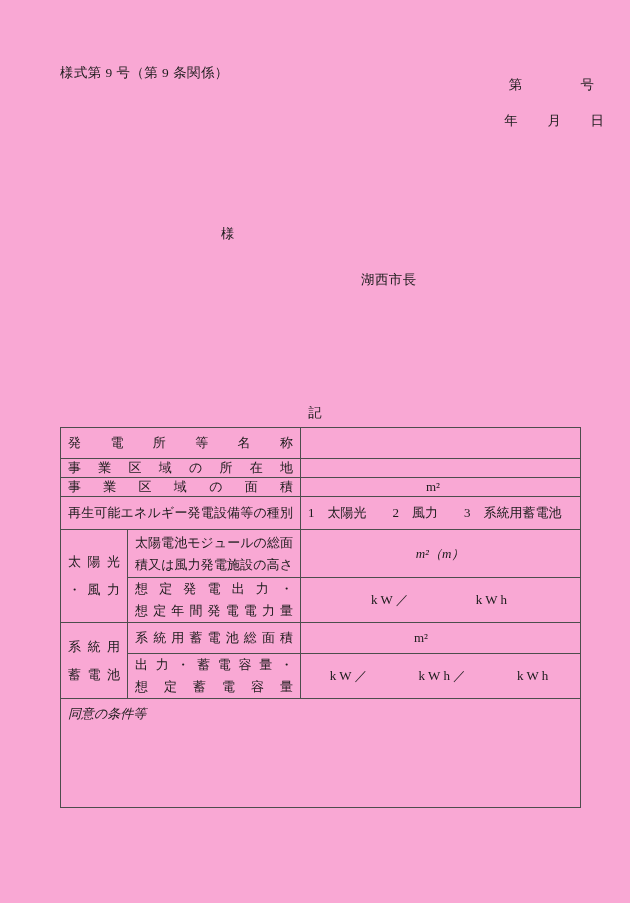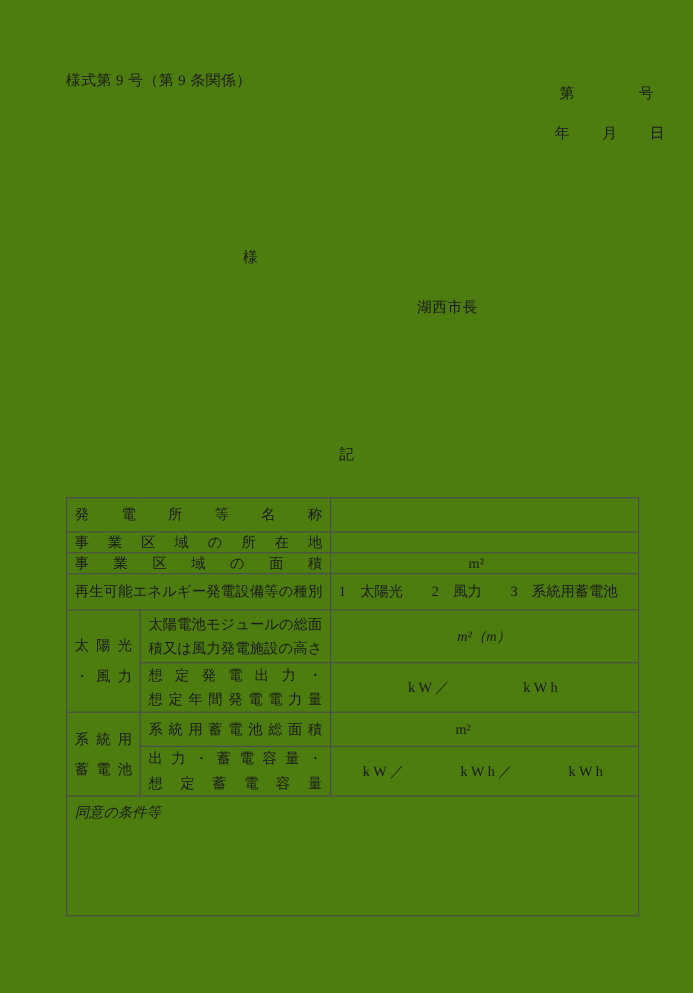--- a/index.html
+++ b/index.html
@@ -1,37 +1,37 @@
 <!DOCTYPE html>
 <html><head>
 <meta charset="utf-8">
 <style>
   html,body { margin:0; padding:0; background:#888; }
   .page {
     position:relative;
     width:630px; height:903px;
     margin:0 auto;
-    background:#4d7c0f;
+    background:#f9a8d4;
     color:#1b1b1b;
     font-family:"Liberation Serif","DejaVu Serif",serif;
     font-size:13.4px;
     overflow:hidden;
   }
   .abs { position:absolute; }
   .form-number { left:60px; top:64px; letter-spacing:0.5px; }
   .doc-number-line { right:35px; top:76px; text-align:right; letter-spacing:1px; }
   .date-line { right:25px; top:112px; text-align:right; letter-spacing:1px; }
   .doc-title { left:0; right:0; top:156px; text-align:center; letter-spacing:0.5px; }
   .addressee { left:221px; top:225px; }
-  .sender { left:379px; top:271px; letter-spacing:0.5px; }
+  .sender { left:361px; top:271px; letter-spacing:0.5px; }
   .body-par { left:60px; top:337px; width:521px; line-height:29px; text-align:justify; }
   .record-marker { left:0; right:0; top:404px; text-align:center; }
 
   .details { left:60px; top:427px; }
-  table { border-collapse:collapse; table-layout:fixed; width:520px;margin-top:25px; }
+  table { border-collapse:collapse; table-layout:fixed; width:520px; }
   td {
     border:1px solid #4d4d4d;
     font-size:13px;
     vertical-align:middle;
     overflow:hidden;
     padding:0 7px;
   }
   .lbl { text-align:justify; text-align-last:justify; }
   .multi { white-space:pre-line; line-height:22px; }
   .group { white-space:pre-line; line-height:28px; text-align:justify; text-align-last:justify; }

